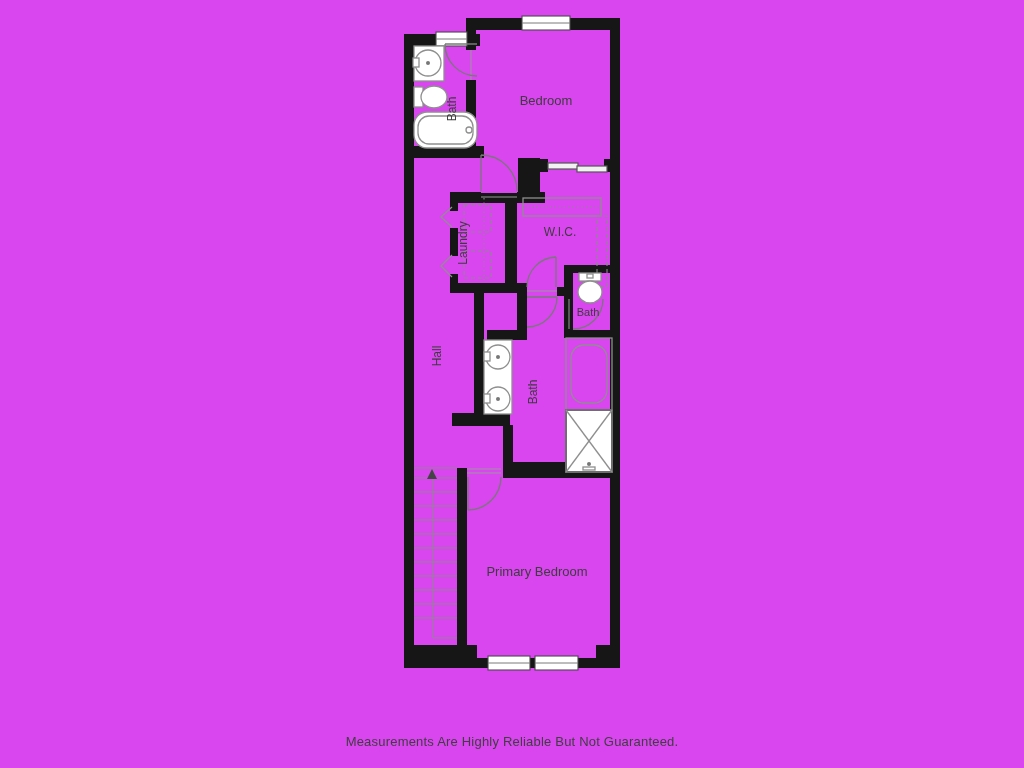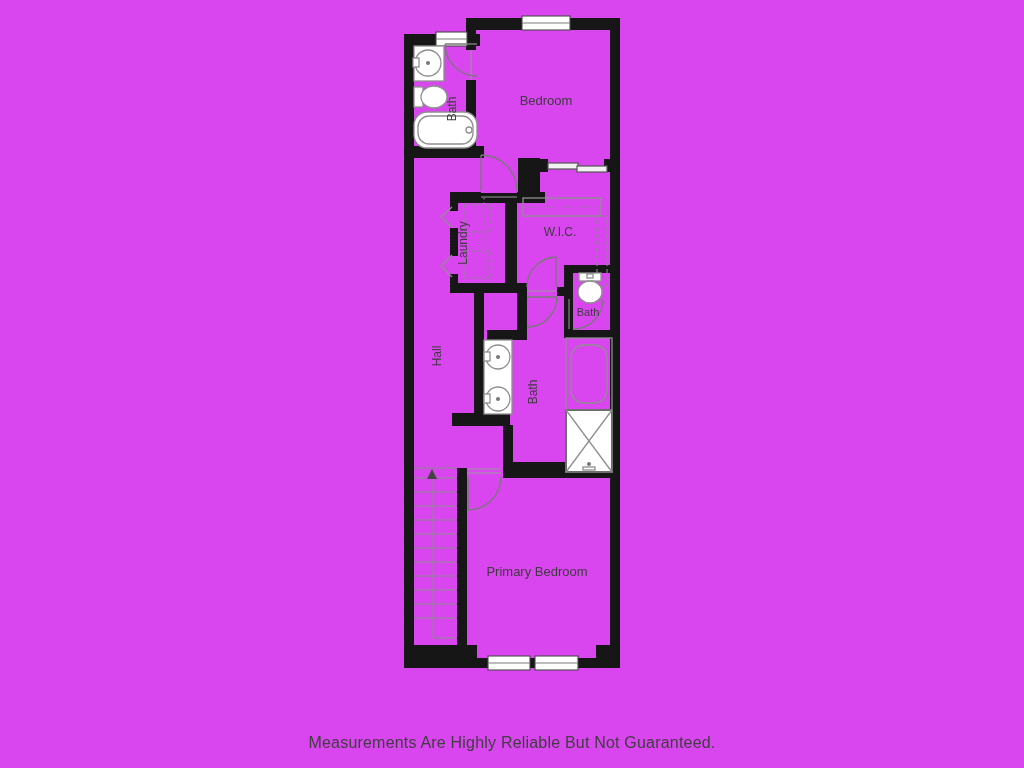--- a/index.html
+++ b/index.html
@@ -15,21 +15,21 @@
   .fxdot{fill:#777777;stroke:none;}
   .door{fill:none;stroke:#787878;stroke-width:1.3;}
   .thresh{stroke:#9a9a9a;stroke-width:1;}
   .dash{fill:none;stroke:#8a8a8a;stroke-width:1.1;stroke-dasharray:4 3;}
   .dot{fill:none;stroke:#8a8a8a;stroke-width:1.1;stroke-dasharray:1.5 3;}
   .tread{stroke:#8a8a8a;stroke-width:1;}
   .slider{fill:#f2f2f2;stroke:#555555;stroke-width:1.2;}
   .arrow{fill:#444444;stroke:none;}
   .lbl{fill:#3d3d3d;}
   .disclaimer{position:absolute;left:0;top:734px;width:1024px;text-align:center;
-              font-size:16px;color:#3f3f3f;letter-spacing:0.2px;}
+              font-size:13px;color:#3f3f3f;letter-spacing:0.2px;}
 </style>
 </head>
 <body>
 
 <div class="canvas">
   <svg id="plan" width="1024" height="768" viewBox="0 0 1024 768">
       <rect x="404" y="34" width="76" height="12" class="wall"></rect>
       <rect x="404" y="34" width="10" height="634" class="wall"></rect>
       <rect x="466" y="18" width="154" height="12" class="wall"></rect>
       <rect x="610" y="18" width="10" height="650" class="wall"></rect>

